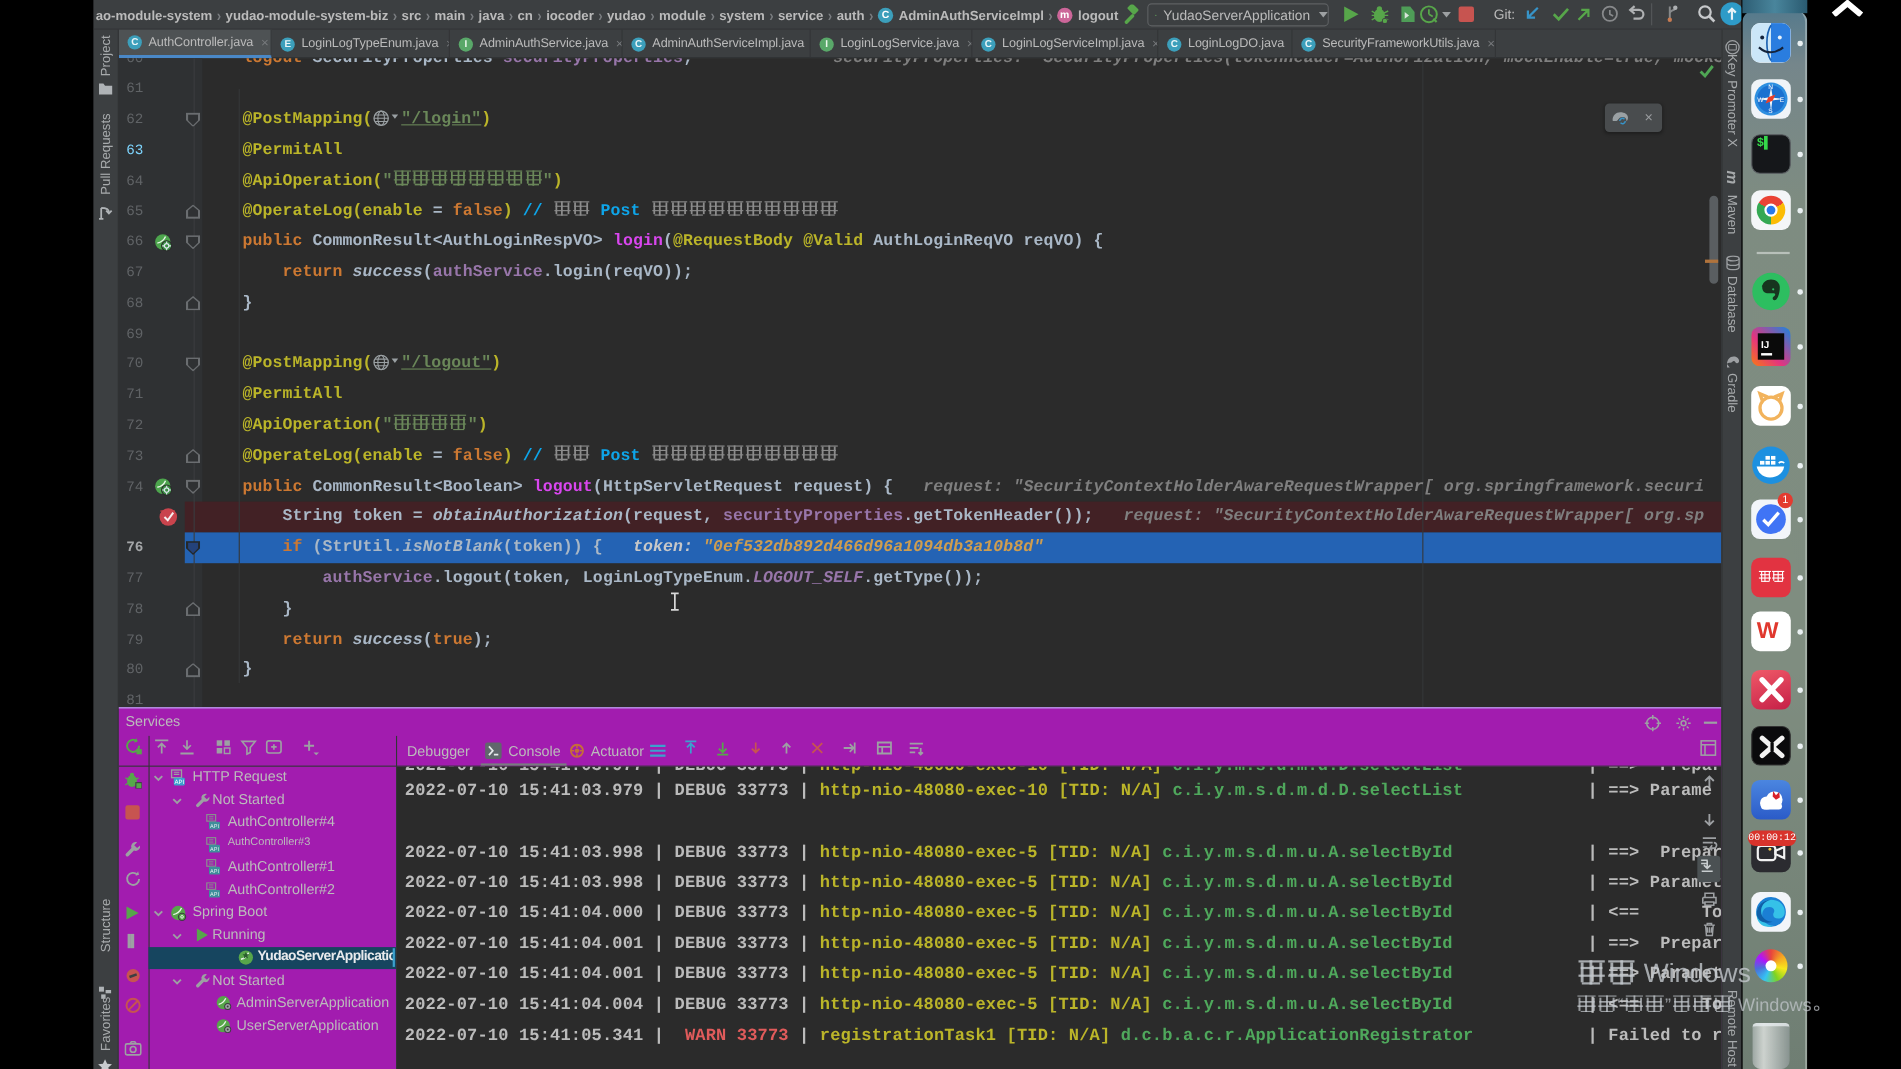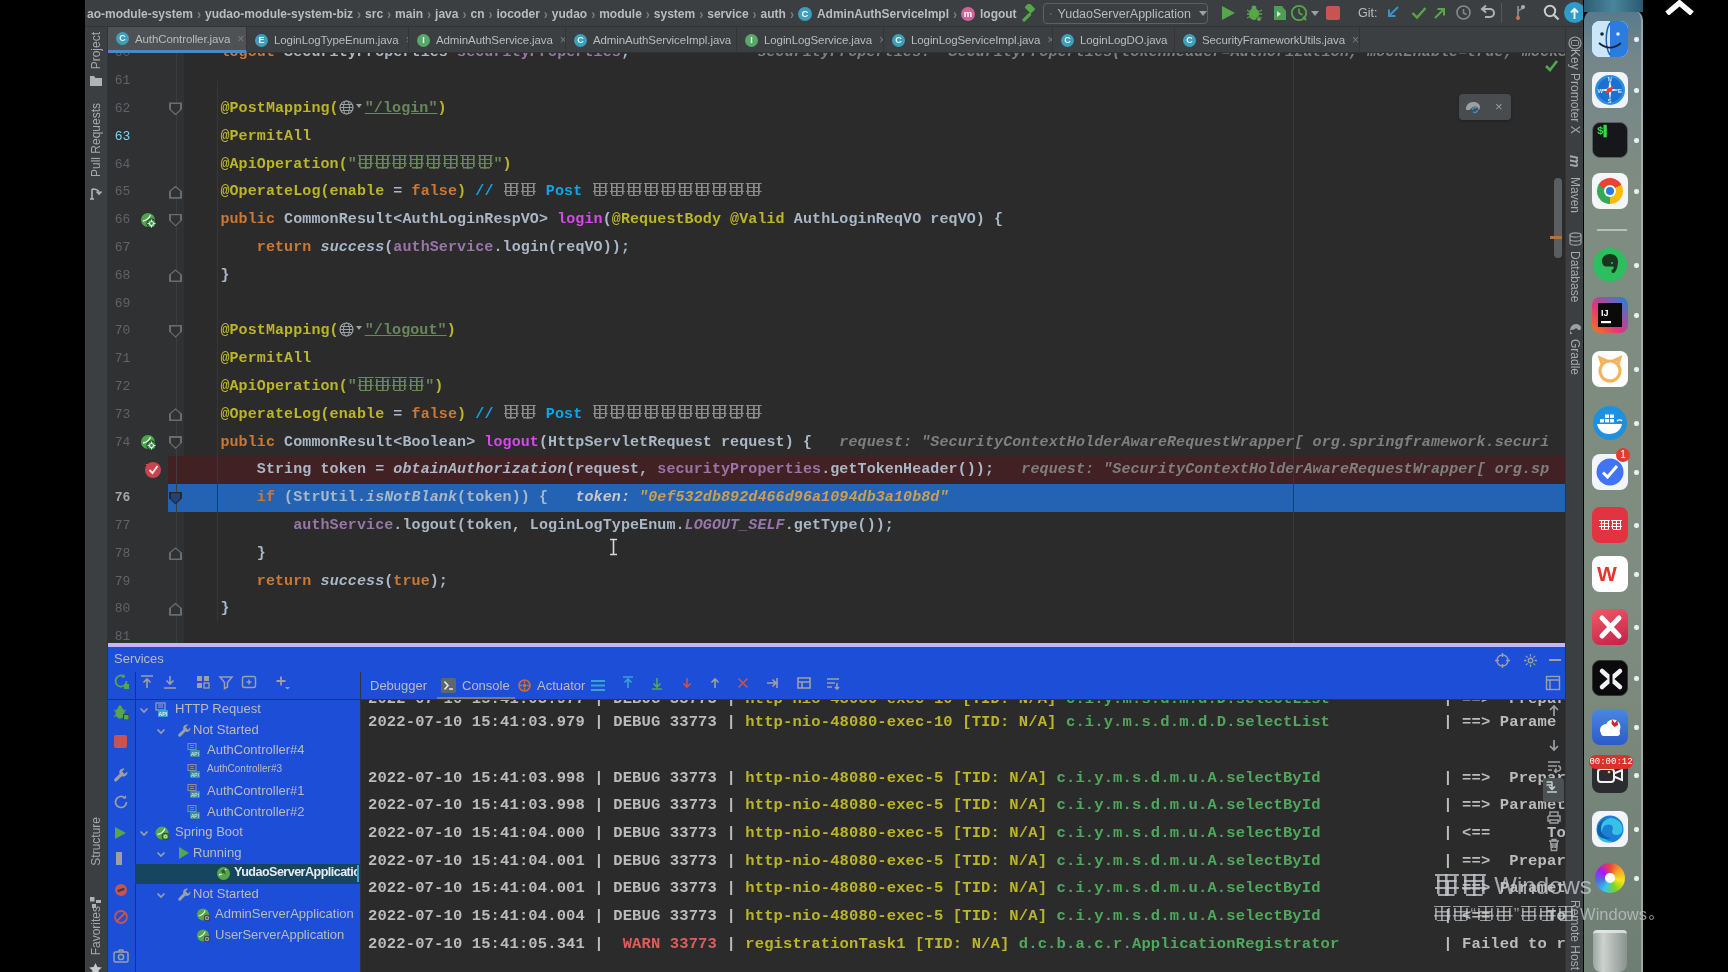--- a/index.html
+++ b/index.html
@@ -322,21 +322,21 @@
           <circle cx="11" cy="11" r="3.6" fill="#494C4E"></circle>
           <path d="M8.5 11a2.5 2.5 0 014.3-1.7M13.5 11a2.5 2.5 0 01-4.3 1.7" stroke="#3794C8" stroke-width="1.3" fill="none"></path>
         </svg>
       <span class="abs" style="left:36px;top:5px;color:#9A9DA0;font-size:13px">×</span>
       </div>
     <div class="abs" style="left:500px;top:485px">
       <svg width="11" height="18" viewBox="0 0 11 18">
           <path d="M2 1.5h7M2 16.5h7M5.5 1.5v15" stroke="#D8D8D8" stroke-width="1.6" fill="none"></path>
         </svg></div>
   </div>
-  <div id="services" class="abs" style="left:23px;top:643px;width:1457px;height:329px;background:#1d4ed8;border-top:4px solid #c4b5fd">
+  <div id="services" class="abs" style="left:23px;top:643px;width:1457px;height:329px;background:#a21caf;border-top:1px solid #c4b5fd">
 <div class="abs" style="left:6px;top:4px;color:#BBBBBB;font-size:13px">Services</div>
 <div class="abs" style="left:1387px;top:6px"><svg width="15" height="15" viewBox="0 0 15 15">
           <circle cx="7.5" cy="7.5" r="5.5" fill="none" stroke="#9DA0A3" stroke-width="1.4"></circle>
           <path d="M7.5 0v4M7.5 11v4M0 7.5h4M11 7.5h4" stroke="#9DA0A3" stroke-width="1.4"></path>
         </svg></div>
 <div class="abs" style="left:1415px;top:6px"><svg width="15" height="15" viewBox="0 0 15 15">
           <circle cx="7.5" cy="7.5" r="2.2" fill="none" stroke="#9DA0A3" stroke-width="1.4"></circle>
           <path d="M7.5 1v2.4M7.5 11.6V14M1 7.5h2.4M11.6 7.5H14M2.9 2.9l1.7 1.7M10.4 10.4l1.7 1.7M2.9 12.1l1.7-1.7M10.4 4.6l1.7-1.7" stroke="#9DA0A3" stroke-width="1.3"></path>
         </svg></div>
 <div class="abs" style="left:1441px;top:12px;width:12px;height:2px;background:#9DA0A3"></div>

